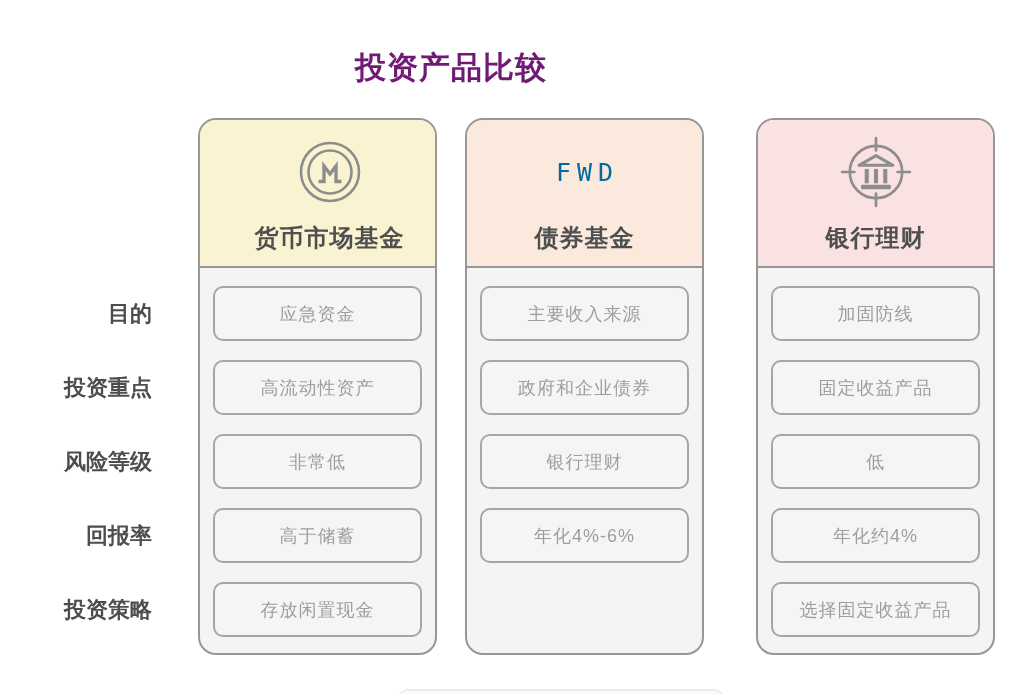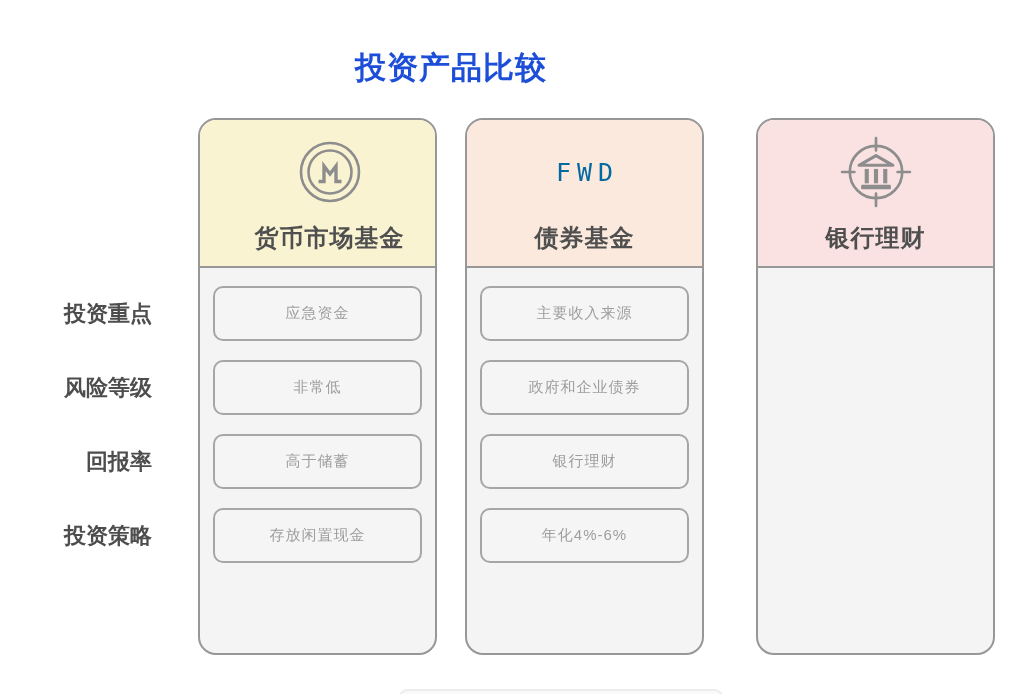--- a/index.html
+++ b/index.html
@@ -3,21 +3,21 @@
 <meta charset="utf-8">
 <style>
   html,body{margin:0;padding:0;}
   body{
     width:1023px;height:694px;position:relative;overflow:hidden;
     background:#ffffff;
     font-family:"Liberation Sans","DejaVu Sans",sans-serif;
   }
   .title{
     position:absolute;left:291px;top:49px;width:320px;
-    text-align:center;font-size:31px;font-weight:bold;color:#1d4ed8;
+    text-align:center;font-size:31px;font-weight:bold;color:#701a75;
     letter-spacing:1px;line-height:38px;
   }
   
   .row-labels{position:absolute;left:0;top:0;width:152px;height:694px;}
   .row-label{
     position:absolute;right:0;width:152px;text-align:right;
     font-size:22px;font-weight:bold;color:#4d4d4d;line-height:28px;
   }
   .row-label:nth-child(1){top:300px;}
   .row-label:nth-child(2){top:374px;}
@@ -49,58 +49,60 @@
   }
   .fwd-mark{
     font-family:"DejaVu Sans Mono","Liberation Mono",monospace;
     font-size:25px;color:#0369a1;letter-spacing:6px;padding-left:6px;
   }
   .col-body{padding:18px 13px 16px 13px;}
   .cell{
     box-sizing:border-box;height:55px;margin-bottom:19px;
     border:2px solid #a6a6a6;border-radius:10px;background:#f5f5f5;
     display:flex;align-items:center;justify-content:center;
-    font-size:15px;color:#9e9e9e;letter-spacing:1px;
+    font-size:18px;color:#9e9e9e;letter-spacing:1px;
   }
   .cell:last-child{margin-bottom:0;}
   svg{display:block;}
   .icon-stroke{stroke:#8d8d8d;fill:none;}
   .icon-fill{fill:#8d8d8d;stroke:none;}
   
   .cutoff-box{
     position:absolute;left:398px;top:689px;width:322px;height:20px;
     border:2px solid #ececec;border-bottom:none;border-radius:10px 10px 0 0;
     background:#fafafa;
   }
 </style>
 </head>
 <body>
 
 <div class="title">投资产品比较</div>
 
 <div class="row-labels">
+  <div class="row-label">目的</div>
   <div class="row-label">投资重点</div>
   <div class="row-label">风险等级</div>
   <div class="row-label">回报率</div>
   <div class="row-label">投资策略</div>
 </div>
 
 <div class="col col-1">
   <div class="col-header">
     <div class="icon-area">
       <svg width="64" height="64" viewBox="0 0 64 64">
         <circle class="icon-stroke" cx="32" cy="32" r="29" stroke-width="2.6"></circle>
         <circle class="icon-stroke" cx="32" cy="32" r="21.5" stroke-width="2.6"></circle>
         <path class="icon-stroke" d="M20.5 41.5 H26 V26 l6 8 6 -8 V41.5 H43.5" stroke-width="3.4"></path>
       </svg>
     </div>
     <div class="col-name">货币市场基金</div>
   </div>
   <div class="col-body">
     <div class="cell">应急资金</div>
+    <div class="cell">高流动性资产</div>
     <div class="cell">非常低</div>
     <div class="cell">高于储蓄</div>
     <div class="cell">存放闲置现金</div>
   </div>
 </div>
 
 <div class="col col-2">
   <div class="col-header">
     <div class="icon-area">
       <span class="fwd-mark">FWD</span>
@@ -123,15 +125,22 @@
         <path class="icon-stroke" d="M36 3 V15 M36 57 V69 M3 36 H15 M57 36 H69" stroke-width="2.6" stroke-linecap="round"></path>
         <path class="icon-stroke" d="M36 20 L52.5 29.5 H19.5 Z" stroke-width="3" stroke-linejoin="round"></path>
         <rect class="icon-fill" x="25" y="33" width="4" height="14"></rect>
         <rect class="icon-fill" x="34" y="33" width="4" height="14"></rect>
         <rect class="icon-fill" x="43" y="33" width="4" height="14"></rect>
         <rect class="icon-fill" x="21.5" y="48.5" width="29" height="4.2" rx="1"></rect>
       </svg>
     </div>
     <div class="col-name">银行理财</div>
   </div>
+  <div class="col-body">
+    <div class="cell">加固防线</div>
+    <div class="cell">固定收益产品</div>
+    <div class="cell">低</div>
+    <div class="cell">年化约4%</div>
+    <div class="cell">选择固定收益产品</div>
+  </div>
 </div>
 
 <div class="cutoff-box"></div>
 
 </body></html>

